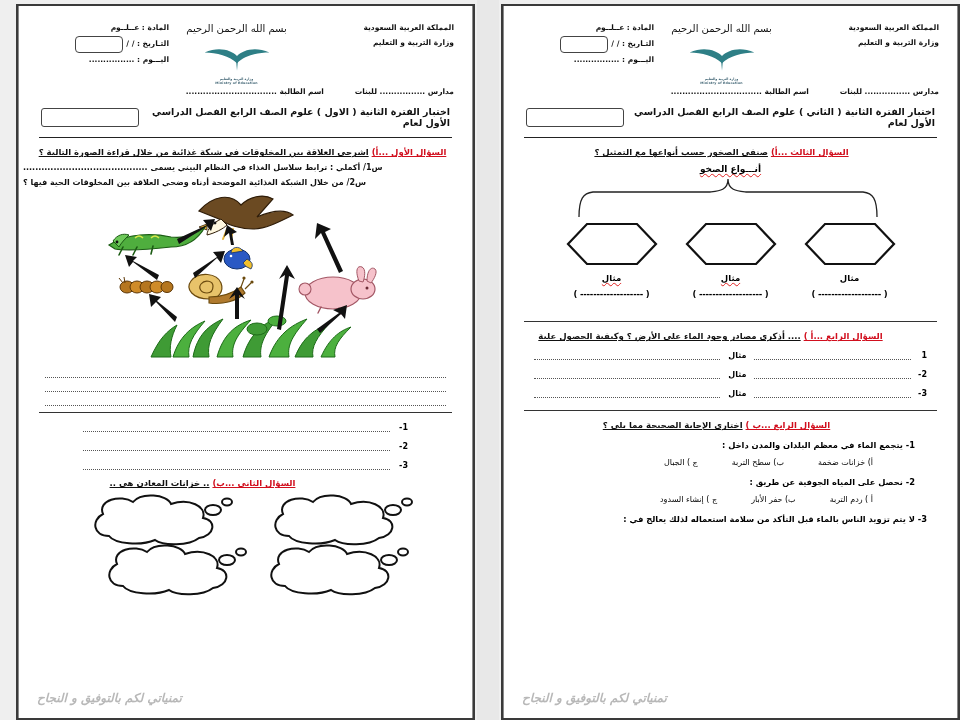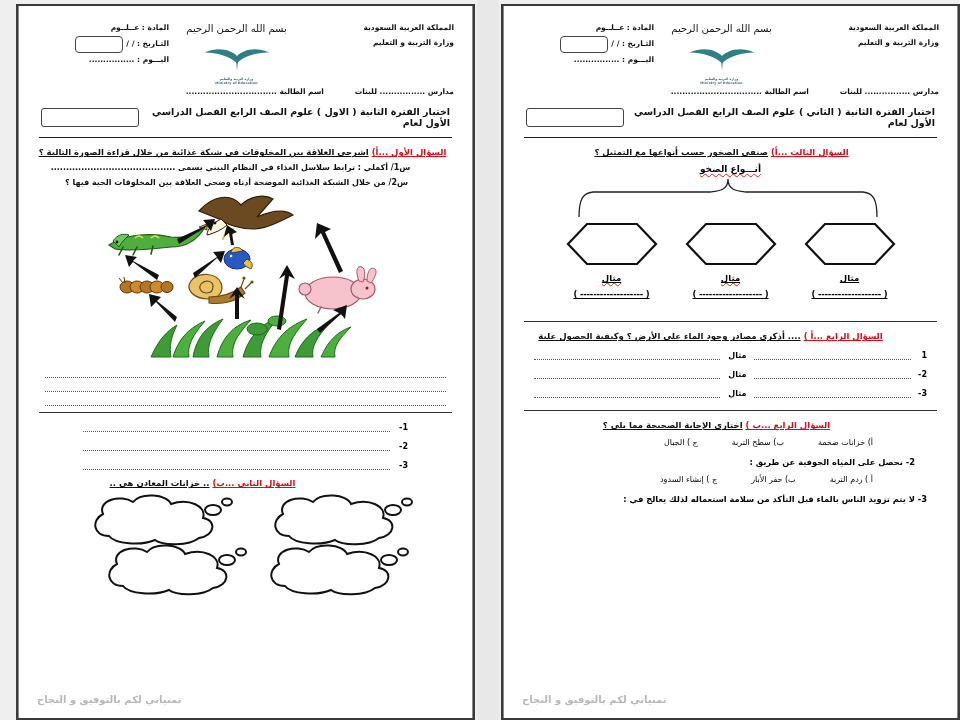--- a/index.html
+++ b/index.html
@@ -47,40 +47,40 @@
   hr.rule{border:0;border-top:1.6px solid #222;margin:9px 16px 0 16px;}
   hr.rule.thin{border-top:1.3px solid #333;}
 
   
   .qhead{font-size:8.5px;font-weight:bold;color:#111;text-align:center;margin-top:9px;}
   .qhead .tag{color:#d10f1e;text-decoration:underline;}
   .qhead .body{text-decoration:underline;}
   .qhead.right-al{text-align:center;padding-right:18px;}
 
   .subq{font-size:8px;font-weight:bold;color:#111;text-align:center;margin-top:6px;}
-  .subq.ind{text-align:center;padding-right:46px;}
+  .subq.ind{text-align:left;padding-right:46px;}
 
   .dotline{
     height:9px;margin:4px 22px 0 22px;
     border-bottom:1.4px dotted #555;
   }
   .numrow{display:flex;align-items:flex-end;gap:6px;margin:9px 60px 0 60px;font-size:8px;font-weight:bold;direction:rtl;}
   .numrow .n{width:12px;text-align:right;}
   .numrow .ln{flex:1;border-bottom:1.4px dotted #555;height:9px;}
 
   
   .webwrap{position:relative;height:175px;margin:2px 40px 0 40px;}
   .webwrap svg{display:block;margin:0 auto;}
 
   
   .cloudgrid{position:relative;height:108px;margin:4px 24px 0 24px;}
   .cloudgrid svg{position:absolute;}
 
   
-  .rockdiagram{position:relative;height:150px;margin:0 10px;text-decoration:underline;}
+  .rockdiagram{position:relative;height:150px;margin:0 10px;}
   .rock-title{font-size:9px;font-weight:bold;text-align:center;margin-top:7px;position:relative;display:inline-block;}
   .rock-title-wrap{text-align:center;}
   .sq{ text-decoration: underline wavy #e02020; text-decoration-skip-ink:none;}
   .hexrow{display:flex;justify-content:space-around;margin:2px 34px 0 34px;}
   .hexcell{width:96px;text-align:center;}
   .hexlabel{font-size:8.5px;font-weight:bold;margin-top:2px;}
   .hexparen{font-size:8.5px;font-weight:bold;margin-top:6px;letter-spacing:-.2px;}
 
   .q4rows{margin:8px 26px 0 26px;}
   .q4row{display:flex;align-items:flex-end;gap:4px;margin-top:9px;font-size:8px;font-weight:bold;direction:rtl;}
@@ -89,21 +89,21 @@
   .q4row .mthl{width:26px;text-align:center;}
   .q4row .lnB{flex:1.25;border-bottom:1.3px dotted #555;height:9px;}
 
   .mcq{margin:2px 20px 0 20px;}
   .mcq-stem{font-size:8.3px;font-weight:bold;margin-top:10px;text-align:right;padding-right:18px;}
   .mcq-opts{display:flex;justify-content:flex-start;gap:34px;margin-top:8px;padding-right:60px;font-size:8px;}
   .mcq-opts .opt{white-space:nowrap;}
 
   .footer{
     position:absolute;bottom:8px;right:auto;left:14px;
-    font-size:10px;color:#b8b8b8;font-weight:bold;
+    font-size:12px;color:#b8b8b8;font-weight:bold;font-style:italic;
   }
 </style>
 </head>
 <body>
 
 <div class="spread">
 
   <div class="page page-right">
     <div class="inner">
 
@@ -210,20 +210,21 @@
       </div>
 
       <hr class="rule thin" style="margin-top:12px">
 
       <div class="qhead right-al" style="padding-right:28px">
         <span class="tag">السؤال الرابع ...ب )</span>
         <span class="body">اختارى الإجابة الصحيحة مما يلى  ؟</span>
       </div>
 
       <div class="mcq">
+        <div class="mcq-stem">1- يتجمع الماء في معظم البلدان والمدن داخل :</div>
         <div class="mcq-opts">
           <span class="opt">أ)  خزانات ضخمة</span>
           <span class="opt">ب) سطح التربة</span>
           <span class="opt">ج ) الجبال</span>
         </div>
 
         <div class="mcq-stem">2- نحصل على المياه الجوفية عن طريق :</div>
         <div class="mcq-opts">
           <span class="opt">أ ) ردم التربة</span>
           <span class="opt">ب) حفر الأبار</span>

